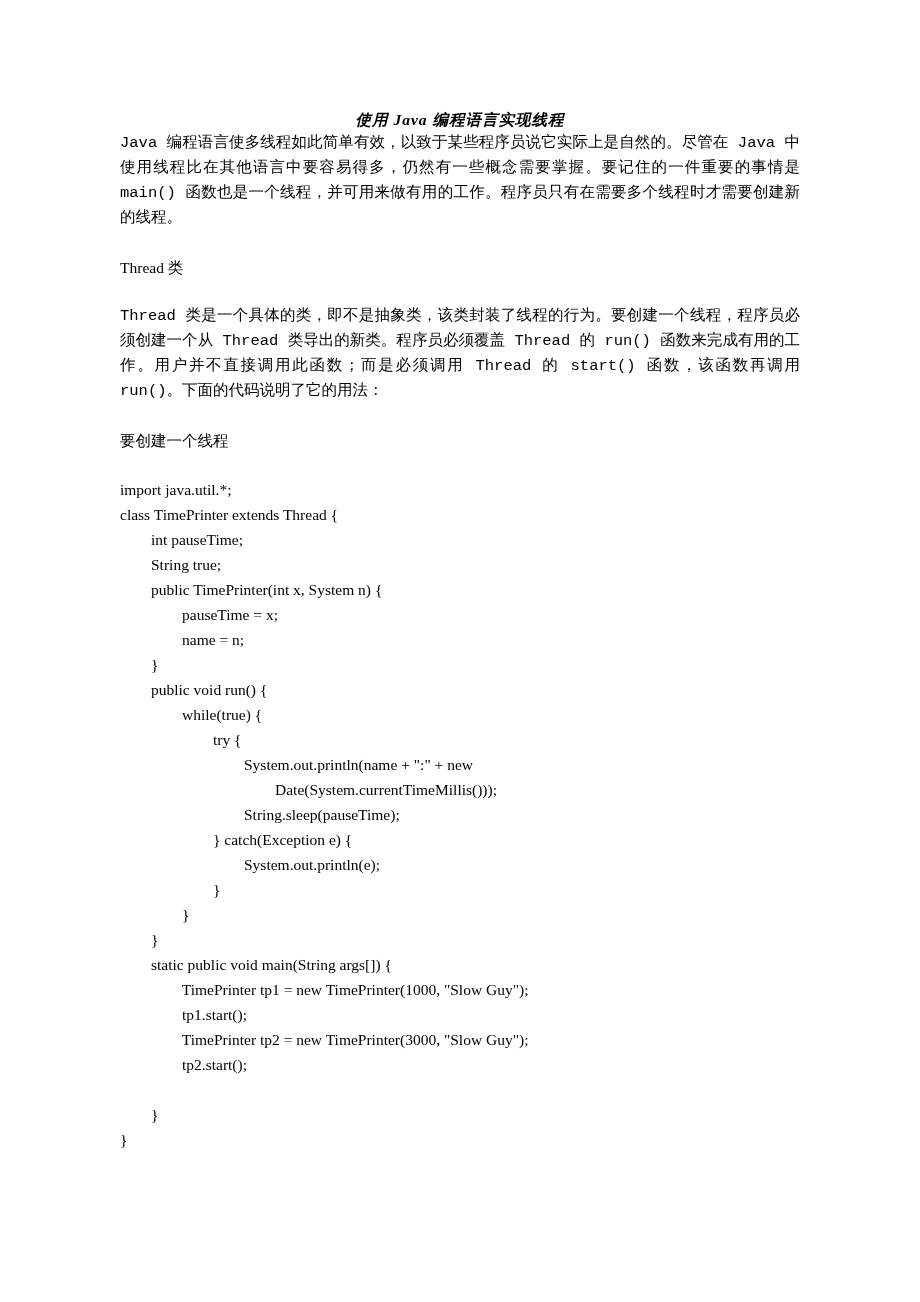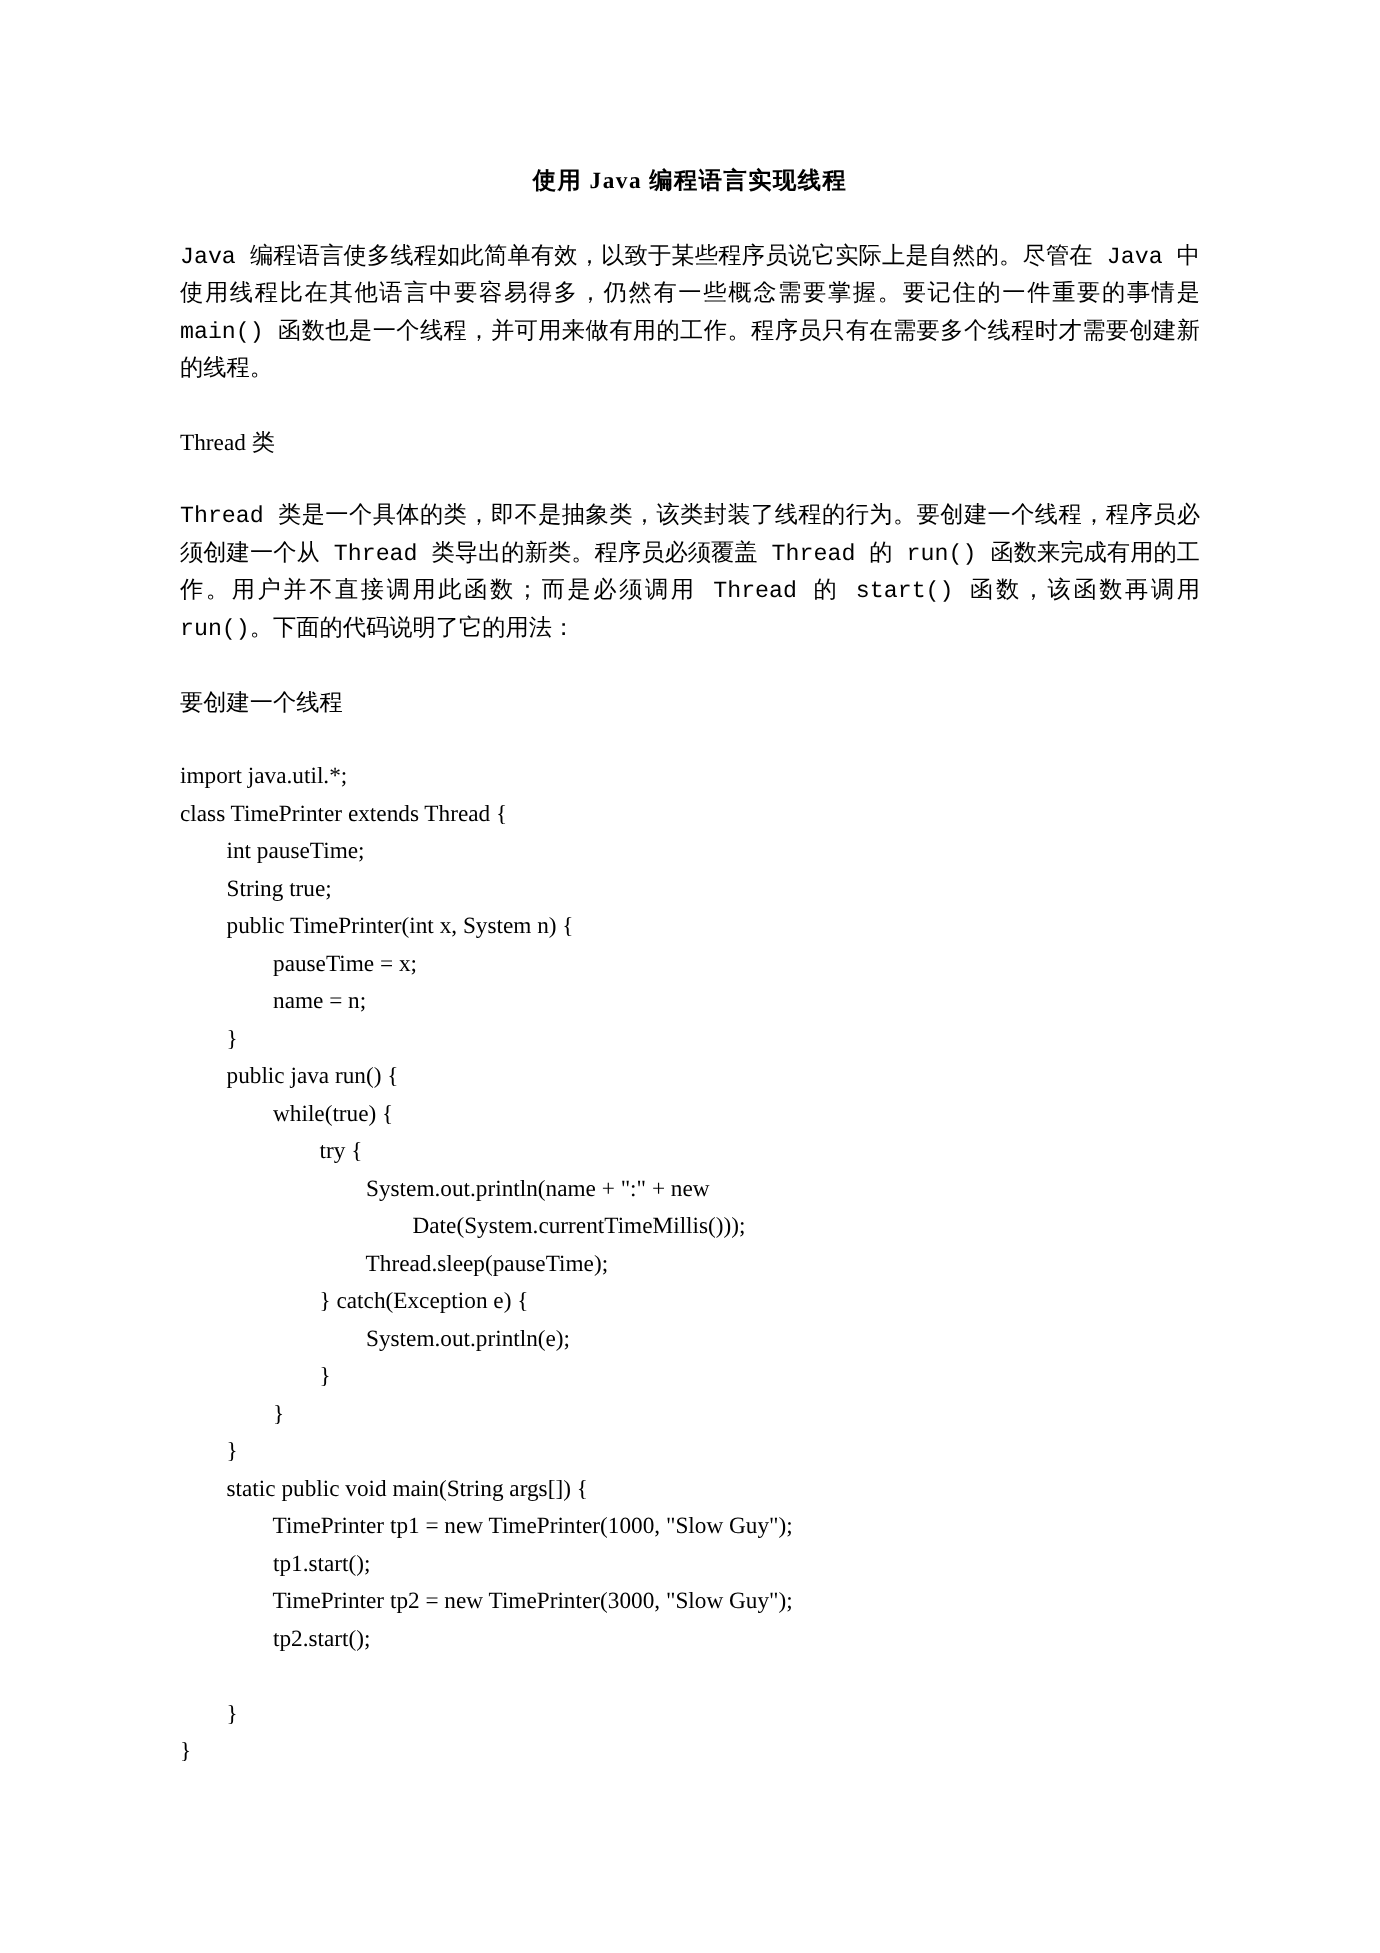--- a/index.html
+++ b/index.html
@@ -8,22 +8,22 @@
       padding: 110px 120px 80px 120px;
       font-family: "SimSun", "宋体", serif;
       color: #000000;
       width: 920px;
       box-sizing: border-box;
     }
     .title {
       text-align: center;
       font-weight: bold;
       font-size: 15.5px;
-      margin-bottom: 28px;
       letter-spacing: 1px;
+      font-style: italic;
     }
     .paragraph {
       font-size: 15.5px;
       line-height: 25px;
       margin-bottom: 24px;
       text-align: justify;
       font-family: Liberation Mono, monospace;
     }
     .section-heading {
       font-size: 15.5px;
@@ -57,26 +57,26 @@
 <div class="section-heading">要创建一个线程</div>
 
 <pre class="code-block"><span>import java.util.*;</span>
 <span>class TimePrinter extends Thread {</span>
 <span>        int pauseTime;</span>
 <span>        String true;</span>
 <span>        public TimePrinter(int x, System n) {</span>
 <span>                pauseTime = x;</span>
 <span>                name = n;</span>
 <span>        }</span>
-<span>        public java run() {</span>
+<span>        public void run() {</span>
 <span>                while(true) {</span>
 <span>                        try {</span>
 <span>                                System.out.println(name + ":" + new</span>
 <span>                                        Date(System.currentTimeMillis()));</span>
-<span>                                Thread.sleep(pauseTime);</span>
+<span>                                String.sleep(pauseTime);</span>
 <span>                        } catch(Exception e) {</span>
 <span>                                System.out.println(e);</span>
 <span>                        }</span>
 <span>                }</span>
 <span>        }</span>
 <span>        static public void main(String args[]) {</span>
 <span>                TimePrinter tp1 = new TimePrinter(1000, "Slow Guy");</span>
 <span>                tp1.start();</span>
 <span>                TimePrinter tp2 = new TimePrinter(3000, "Slow Guy");</span>
 <span>                tp2.start();</span>

